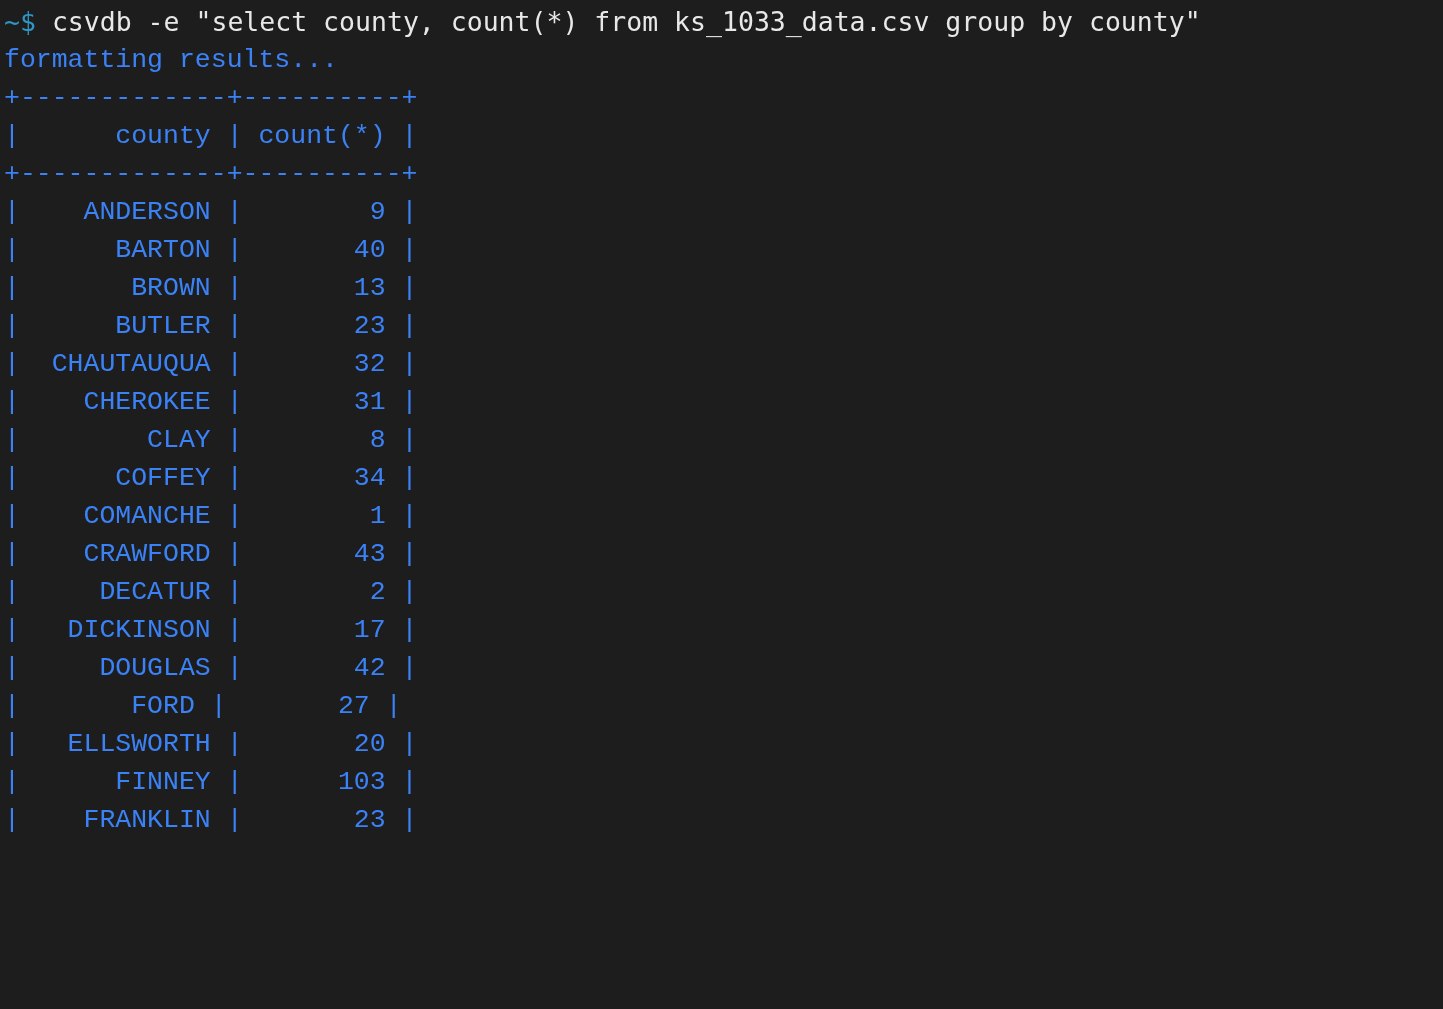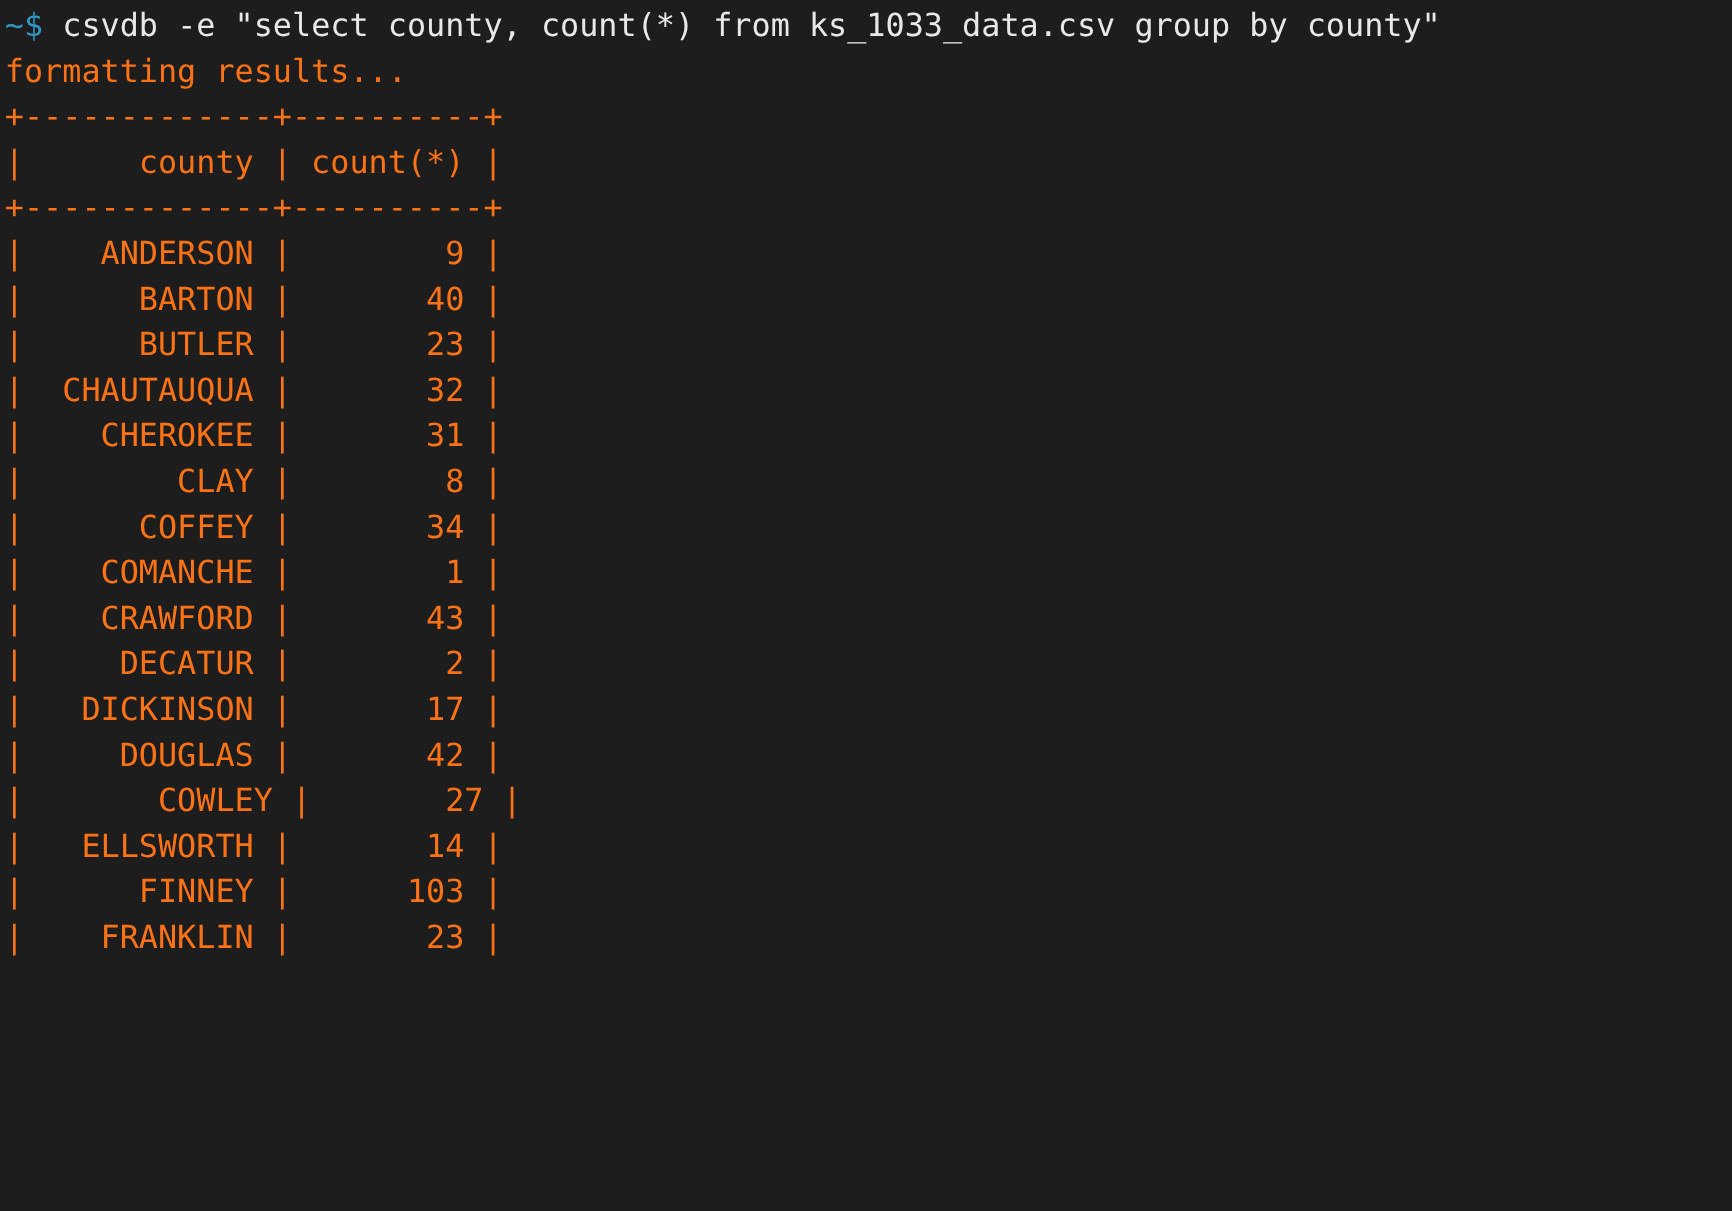--- a/index.html
+++ b/index.html
@@ -33,21 +33,22 @@
     padding-left: 4px;
     overflow: hidden;
   }
   .prompt-sym {
     color: #2e95c4;
   }
   .cmd-text {
     color: #e8e8e8;
   }
   .out {
-    color: #f97316;
+    color: #3b82f6;
+    font-family: Liberation Mono, monospace;
   }
   #screen-lines {
     position: absolute;
     top: 3px;
     left: 0;
     right: 0;
   }
 </style>
 </head>
 <body>
@@ -59,30 +60,31 @@
 
     <div class="line out">formatting results...</div>
 
     <div class="line out">+-------------+----------+</div>
     <div class="line out">|      county | count(*) |</div>
     <div class="line out">+-------------+----------+</div>
 
     <div id="table-body">
         <div class="line out"><span>|    ANDERSON </span><span>|</span><span>        9 |</span></div>
         <div class="line out"><span>|      BARTON </span><span>|</span><span>       40 |</span></div>
+        <div class="line out"><span>|       BROWN </span><span>|</span><span>       13 |</span></div>
         <div class="line out"><span>|      BUTLER </span><span>|</span><span>       23 |</span></div>
         <div class="line out"><span>|  CHAUTAUQUA </span><span>|</span><span>       32 |</span></div>
         <div class="line out"><span>|    CHEROKEE </span><span>|</span><span>       31 |</span></div>
         <div class="line out"><span>|        CLAY </span><span>|</span><span>        8 |</span></div>
         <div class="line out"><span>|      COFFEY </span><span>|</span><span>       34 |</span></div>
         <div class="line out"><span>|    COMANCHE </span><span>|</span><span>        1 |</span></div>
         <div class="line out"><span>|    CRAWFORD </span><span>|</span><span>       43 |</span></div>
         <div class="line out"><span>|     DECATUR </span><span>|</span><span>        2 |</span></div>
         <div class="line out"><span>|   DICKINSON </span><span>|</span><span>       17 |</span></div>
         <div class="line out"><span>|     DOUGLAS </span><span>|</span><span>       42 |</span></div>
-        <div class="line out"><span>|       COWLEY </span><span>|</span><span>       27 |</span></div>
-        <div class="line out"><span>|   ELLSWORTH </span><span>|</span><span>       14 |</span></div>
+        <div class="line out"><span>|       FORD </span><span>|</span><span>       27 |</span></div>
+        <div class="line out"><span>|   ELLSWORTH </span><span>|</span><span>       20 |</span></div>
         <div class="line out"><span>|      FINNEY </span><span>|</span><span>      103 |</span></div>
         <div class="line out"><span>|    FRANKLIN </span><span>|</span><span>       23 |</span></div>
       </div>
 
   </div>
 </div>
 
 </body></html>

